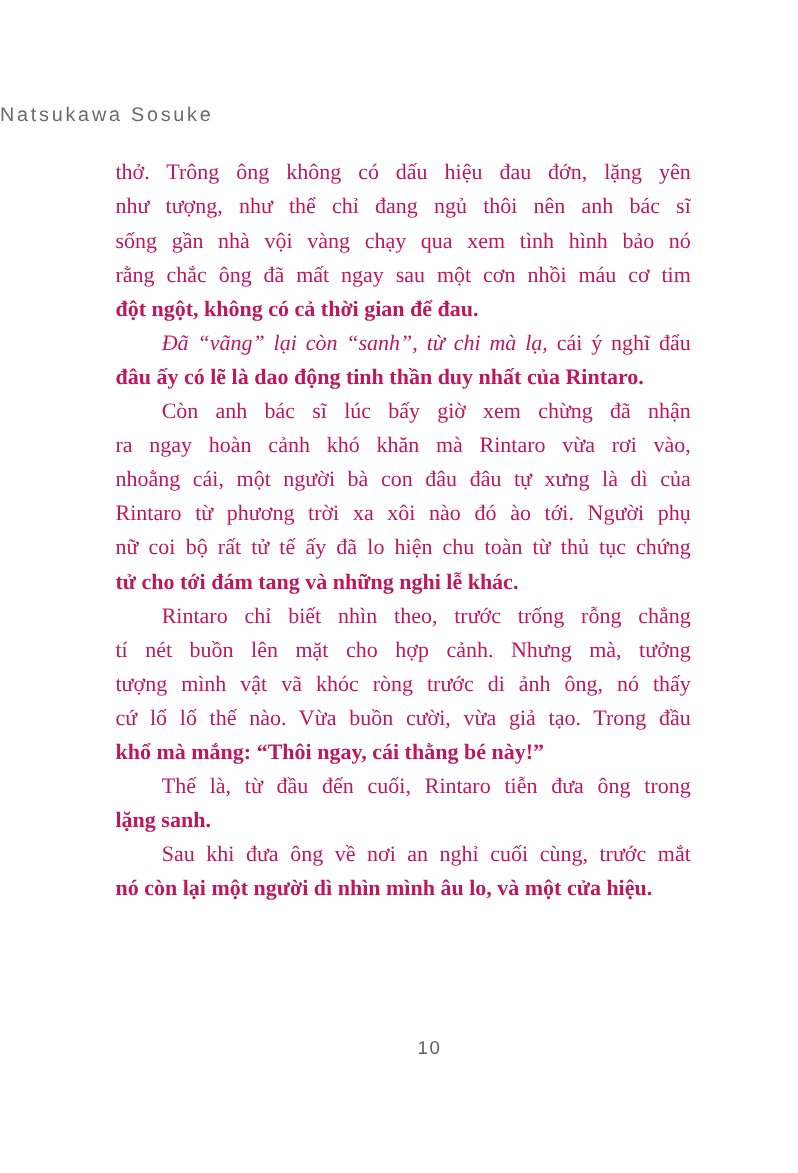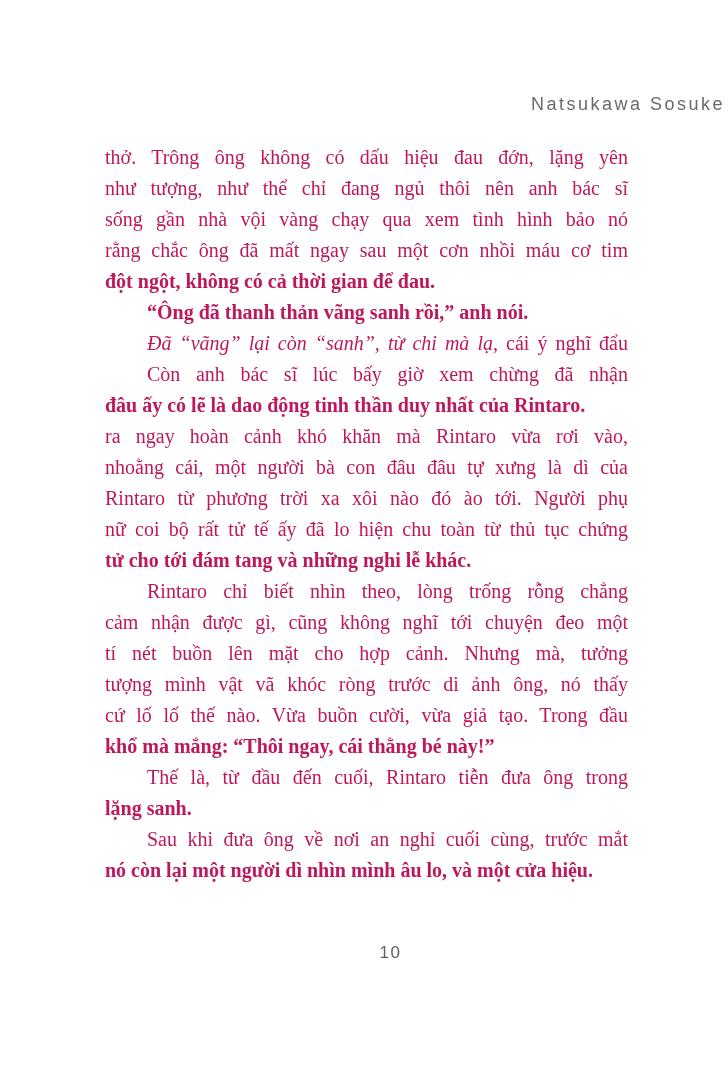--- a/index.html
+++ b/index.html
@@ -12,21 +12,21 @@
     position: relative;
     background: #ffffff;
     overflow: hidden;
     font-family: "Liberation Serif", serif;
   }
   .running-header {
     position: absolute;
     top: 94px;
     left: 0;
     width: 725px;
-    text-align: right;
+    text-align: left;
     font-family: "Liberation Sans", sans-serif;
     font-weight: 300;
     font-size: 18px;
     letter-spacing: 2.5px;
     color: #6a6a6a;
   }
   .body-text {
     position: absolute;
     top: 142px;
     left: 105px;
@@ -70,31 +70,29 @@
 <body>
 
 <div class="running-header">Natsukawa Sosuke</div>
 
 <div class="body-text">
     <div class="line"><span>thở. Trông ông không có dấu hiệu đau đớn, lặng yên</span></div>
     <div class="line"><span>như tượng, như thể chỉ đang ngủ thôi nên anh bác sĩ</span></div>
     <div class="line"><span>sống gần nhà vội vàng chạy qua xem tình hình bảo nó</span></div>
     <div class="line"><span>rằng chắc ông đã mất ngay sau một cơn nhồi máu cơ tim</span></div>
     <div class="line last"><span>đột ngột, không có cả thời gian để đau.</span></div>
-    <div class="line indent last"><span>“Ông đã thanh thản vãng sanh rồi,” anh nói.</span></div>
     <div class="line indent"><em>Đã “vãng” lại còn “sanh”, từ chi mà lạ,</em><span> cái ý nghĩ đẩu</span></div>
+    <div class="line last"><span>đâu ấy có lẽ là dao động tinh thần duy nhất của Rintaro.</span></div>
     <div class="line indent"><span>Còn anh bác sĩ lúc bấy giờ xem chừng đã nhận</span></div>
-    <div class="line last"><span>đâu ấy có lẽ là dao động tinh thần duy nhất của Rintaro.</span></div>
     <div class="line"><span>ra ngay hoàn cảnh khó khăn mà Rintaro vừa rơi vào,</span></div>
     <div class="line"><span>nhoằng cái, một người bà con đâu đâu tự xưng là dì của</span></div>
     <div class="line"><span>Rintaro từ phương trời xa xôi nào đó ào tới. Người phụ</span></div>
     <div class="line"><span>nữ coi bộ rất tử tế ấy đã lo hiện chu toàn từ thủ tục chứng</span></div>
     <div class="line last"><span>tử cho tới đám tang và những nghi lễ khác.</span></div>
-    <div class="line indent"><span>Rintaro chỉ biết nhìn theo, lòng trống rỗng chẳng</span></div>
-    <div class="line"><span>cảm nhận được gì, cũng không nghĩ tới chuyện đeo một</span></div>
+    <div class="line indent"><span>Rintaro chỉ biết nhìn theo, trước trống rỗng chẳng</span></div>
     <div class="line"><span>tí nét buồn lên mặt cho hợp cảnh. Nhưng mà, tưởng</span></div>
     <div class="line"><span>tượng mình vật vã khóc ròng trước di ảnh ông, nó thấy</span></div>
     <div class="line"><span>cứ lố lố thế nào. Vừa buồn cười, vừa giả tạo. Trong đầu</span></div>
     <div class="line last"><span>khổ mà mắng: “Thôi ngay, cái thằng bé này!”</span></div>
     <div class="line indent"><span>Thế là, từ đầu đến cuối, Rintaro tiễn đưa ông trong</span></div>
     <div class="line last"><span>lặng sanh.</span></div>
     <div class="line indent"><span>Sau khi đưa ông về nơi an nghỉ cuối cùng, trước mắt</span></div>
     <div class="line last"><span>nó còn lại một người dì nhìn mình âu lo, và một cửa hiệu.</span></div>
   </div>
 

